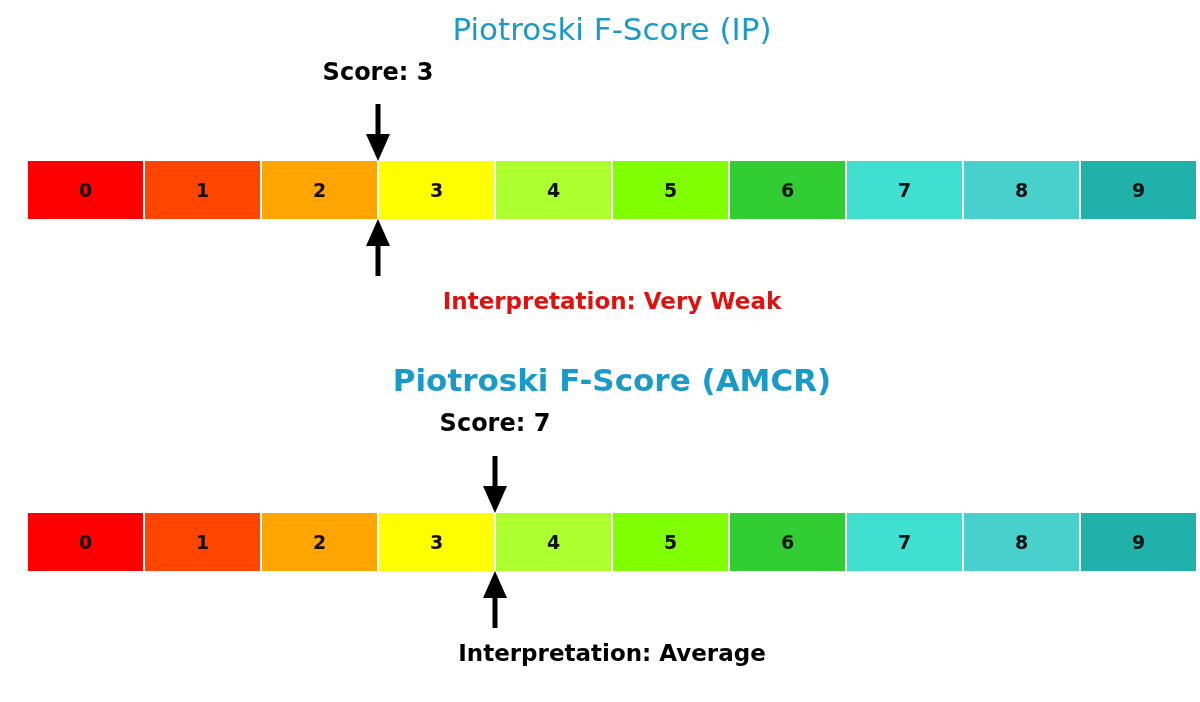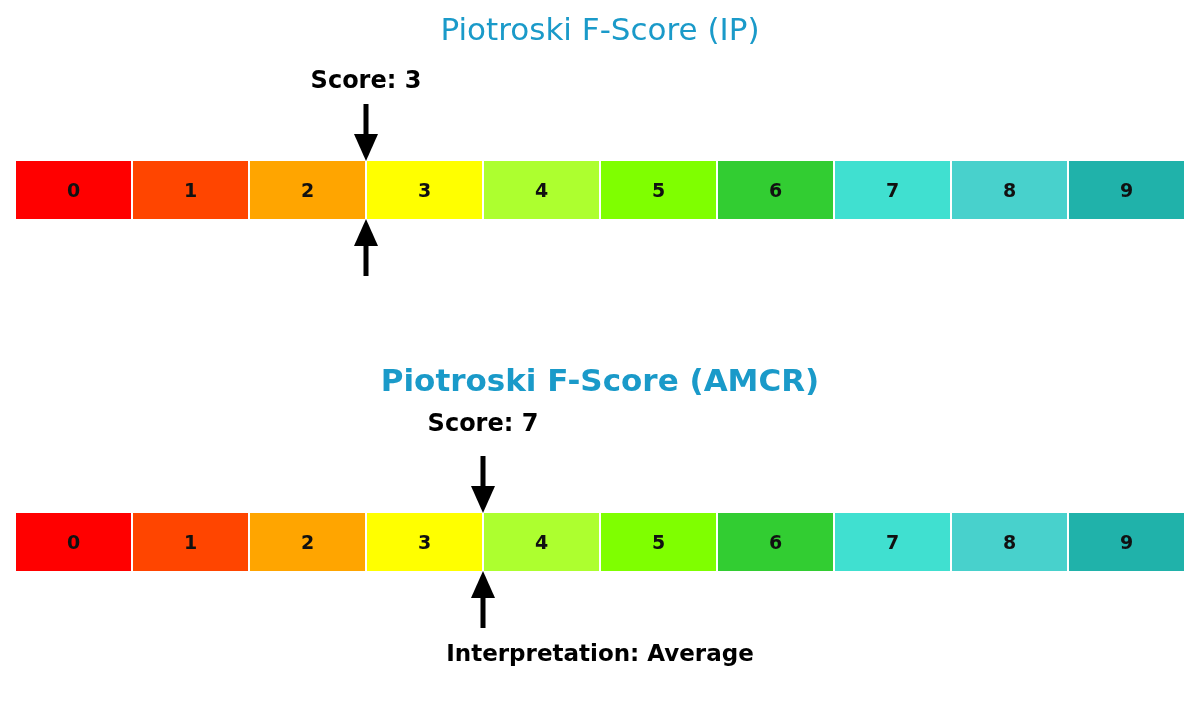--- a/index.html
+++ b/index.html
@@ -9,21 +9,21 @@
     }
     body {
       width: 1200px;
       height: 702px;
       position: relative;
       overflow: hidden;
       font-family: "DejaVu Sans", sans-serif;
     }
     .gauge {
       position: absolute;
-      left: 0;
+      left: 12px;
       width: 972px;
       height: 351px;
     }
     .gauge-title {
       position: absolute;
       left: 0;
       width: 1200px;
       text-align: center;
       font-size: 31px;
       font-weight: normal;
@@ -70,21 +70,21 @@
       font-weight: bold;
       white-space: nowrap;
       transform: translateX(-50%);
     }
   </style>
 </head>
 <body>
 
 <div class="gauge" style="top:0;">
   <div class="gauge-title" style="top:11px;">Piotroski F-Score (IP)</div>
-  <div class="score-label" style="left:366px; top:58px;margin-top:8px;">Score: 3</div>
+  <div class="score-label" style="left:366px; top:58px;">Score: 3</div>
 
   <svg class="arrow" style="left:366px; top:104px; height:57px;" viewBox="0 0 24 57">
     <rect x="9.5" y="0" width="5" height="32" fill="#000"></rect>
     <polygon points="0,30 24,30 12,57" fill="#000"></polygon>
   </svg>
 
   <div class="bar" style="top:161px;">
     <div class="seg" style="background:#ff0000;">0</div>
     <div class="seg" style="background:#ff4500;">1</div>
     <div class="seg" style="background:#ffa500;">2</div>
@@ -95,20 +95,21 @@
     <div class="seg" style="background:#40e0d0;">7</div>
     <div class="seg" style="background:#48d1cc;">8</div>
     <div class="seg" style="background:#20b2aa;">9</div>
   </div>
 
   <svg class="arrow" style="left:366px; top:219px; height:57px;" viewBox="0 0 24 57">
     <polygon points="12,0 24,27 0,27" fill="#000"></polygon>
     <rect x="9.5" y="25" width="5" height="32" fill="#000"></rect>
   </svg>
 
+  <div class="interp" style="left:600px; top:288px; color:#e0120f;">Interpretation: Very Weak</div>
 </div>
 
 <div class="gauge" style="top:351px;">
   <div class="gauge-title" style="top:11px;font-weight:bold;">Piotroski F-Score (AMCR)</div>
   <div class="score-label" style="left:483px; top:58px;">Score: 7</div>
 
   <svg class="arrow" style="left:483px; top:105px; height:57px;" viewBox="0 0 24 57">
     <rect x="9.5" y="0" width="5" height="32" fill="#000"></rect>
     <polygon points="0,30 24,30 12,57" fill="#000"></polygon>
   </svg>

